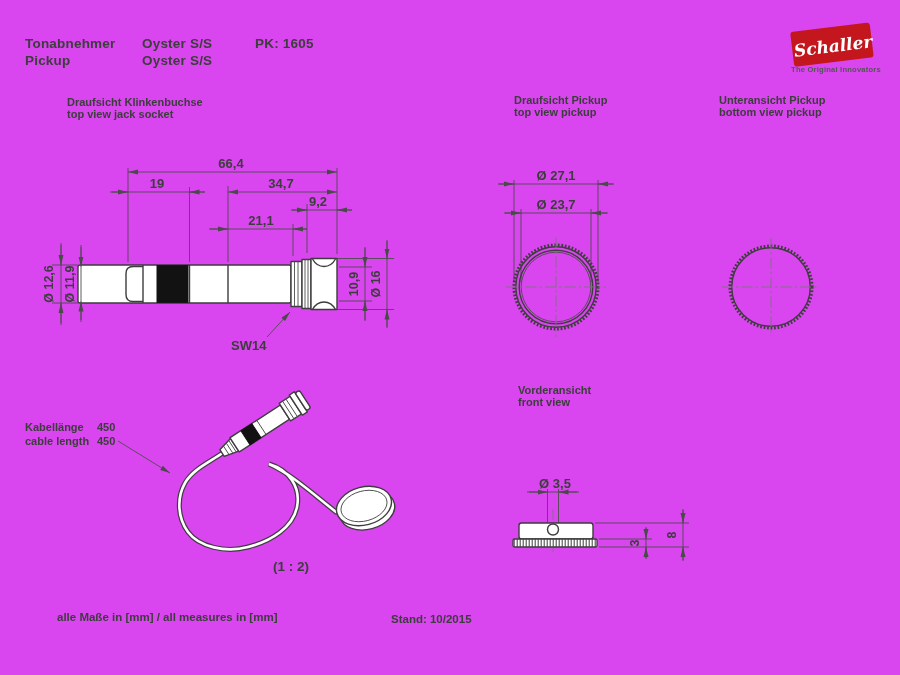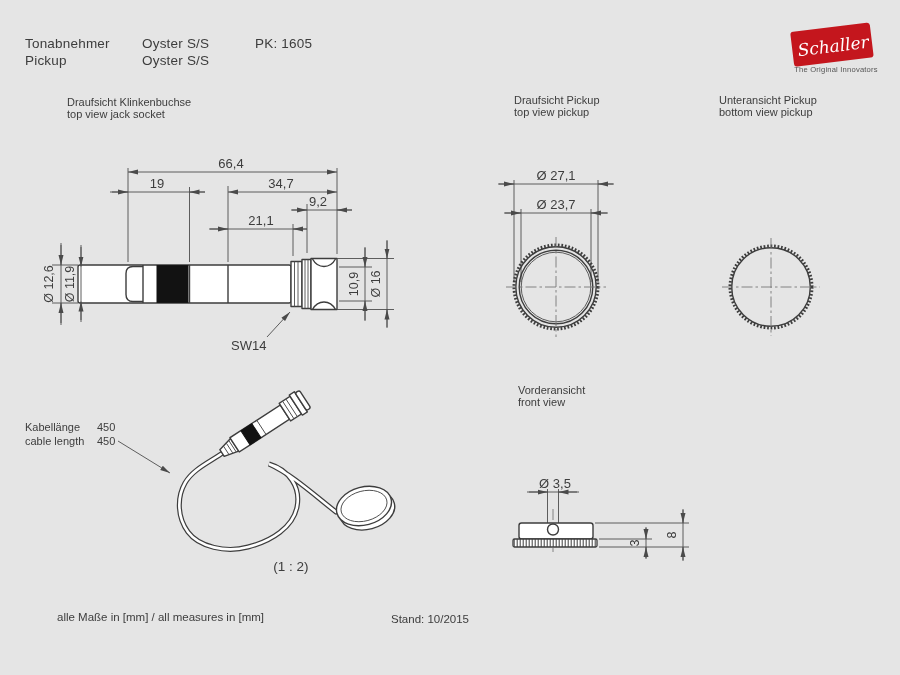--- a/index.html
+++ b/index.html
@@ -1,17 +1,17 @@
 <!DOCTYPE html>
 <html><head>
 <meta charset="utf-8">
 <style>
   html,body { margin:0; padding:0; background:#ffffff; }
-  .sheet { position:relative; width:900px; height:675px; background:#e5e5e5;
-           font-family:"Liberation Sans", sans-serif; overflow:hidden; }
+  .sheet { position:relative; width:900px; height:675px; background:#d946ef;
+           font-family:"Liberation Sans", sans-serif; overflow:hidden;font-weight:bold; }
   svg { display:block; }
   svg text { fill:#3d3d3d; font-family:"Liberation Sans", sans-serif; }
   .t-head  { font-size:13.5px; letter-spacing:.2px; }
   .t-label { font-size:11px; }
   .t-dim   { font-size:13px; }
   .t-dim-s { font-size:12.5px; }
   .t-foot  { font-size:11.5px; }
   .t-scale { font-size:13.5px; }
   .t-brand { font-family:"DejaVu Serif", serif; font-style:italic; font-size:17px; fill:#ffffff; }
   .t-tag   { font-size:7.6px; fill:#555; letter-spacing:.2px; }

